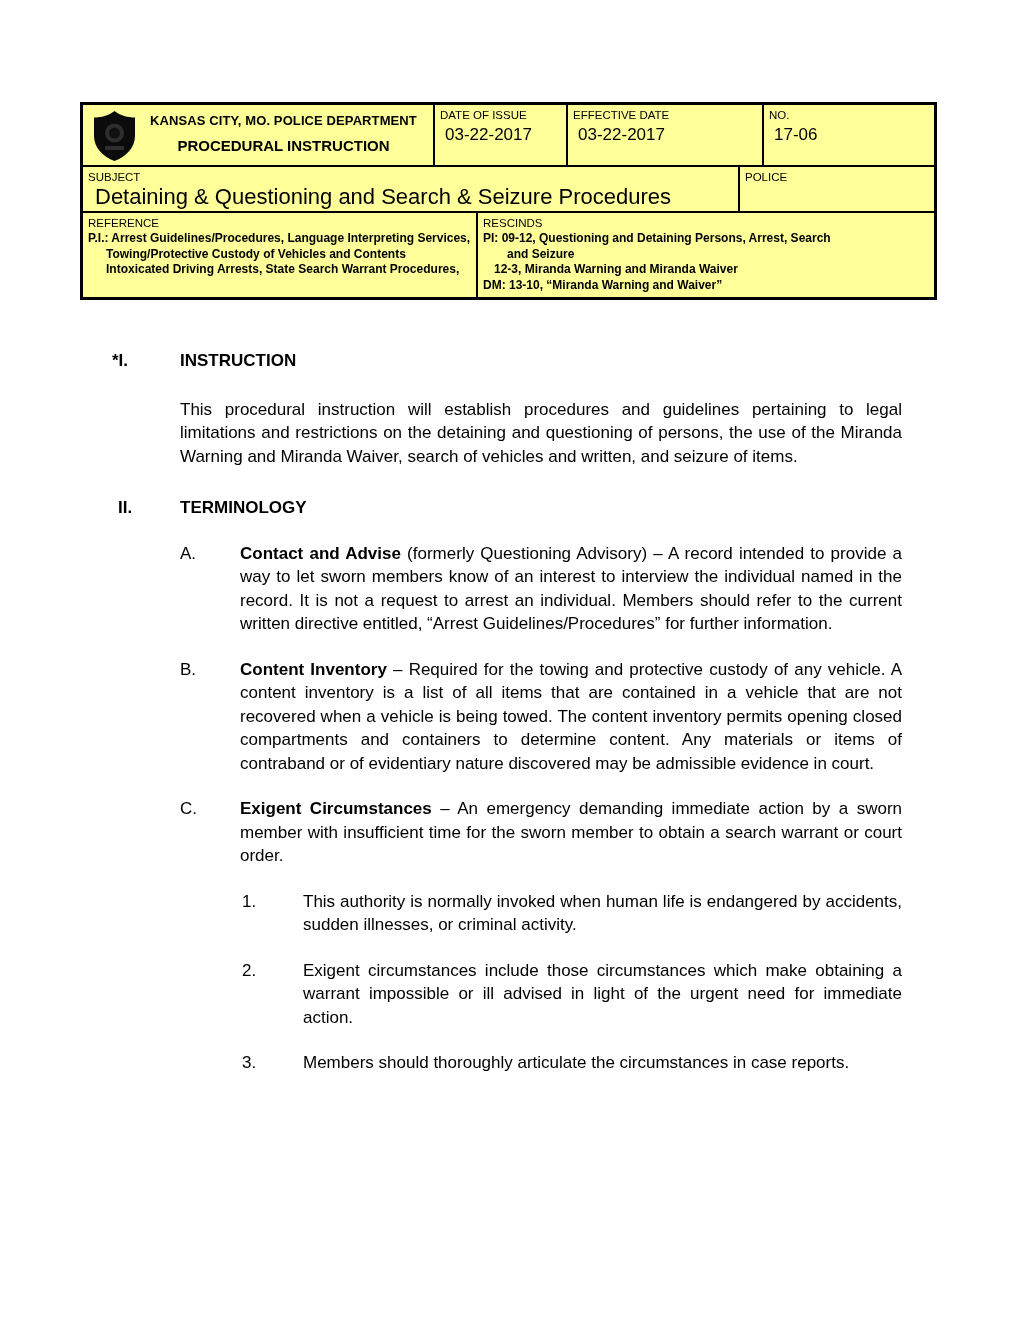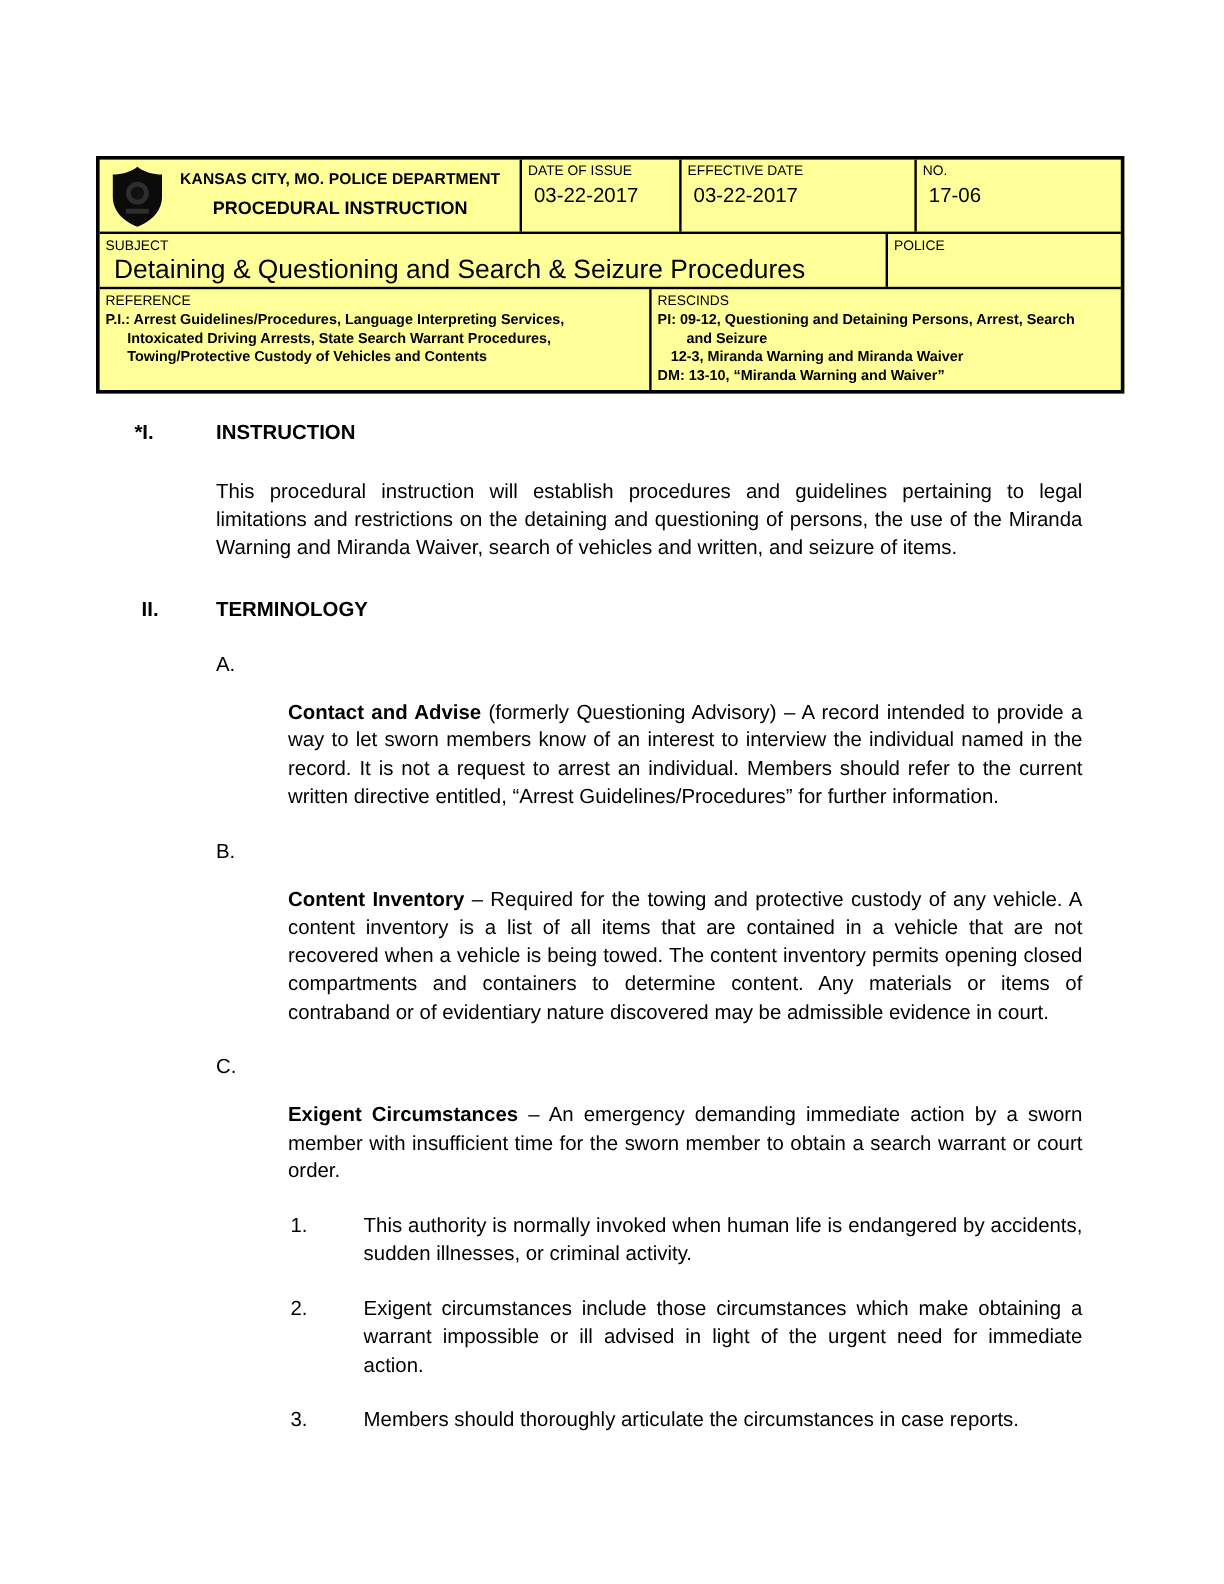--- a/index.html
+++ b/index.html
@@ -6,21 +6,21 @@
   html,body { background:#ffffff; }
   body {
     width:1020px; height:1320px;
     font-family:"Liberation Sans", sans-serif;
     color:#000;
   }
   .page { position:relative; width:1020px; height:1320px; overflow:hidden; background:#fff; }
 
   
   .hdr {
-    position:absolute; left:80px; top:130px; width:857px;
+    position:absolute; left:80px; top:102px; width:857px;
     border:3px solid #000; background:#FFFF99;
   }
   .hrow { display:flex; border-bottom:2px solid #000; }
   .hrow:last-child { border-bottom:none; }
   .hcell { border-right:2px solid #000; position:relative; }
   .hcell:last-child { border-right:none; }
 
   .row1 { height:62px; }
   .c-dept { width:352px; display:flex; align-items:flex-start; padding:5px 4px 4px 8px; }
   .c-doi  { width:133px; }
@@ -34,41 +34,41 @@
 
   .hlabel { font-size:11.5px; padding:4px 0 0 5px; }
   .hvalue { font-size:17px; padding:4px 0 0 10px; }
 
   .row2 { height:46px; }
   .c-subject { width:657px; }
   .c-amends  { flex:1; }
   .subject-val { font-size:22px; padding:1px 0 0 12px; }
 
   .row3 { min-height:74px; }
-  .c-ref { width:460px; padding-bottom:4px; }
+  .c-ref { width:395px; padding-bottom:4px; }
   .c-resc { flex:1; padding-bottom:4px; }
   .refline { font-size:12px; font-weight:bold; line-height:15.5px; padding-left:5px; }
   .refline.ind1 { padding-left:23px; }
   .rescline { font-size:12px; font-weight:bold; line-height:15.5px; padding-left:5px; }
   .rescline.ind-a { padding-left:29px; }
   .rescline.ind-b { padding-left:16px; }
   .row3 .hlabel { padding-bottom:2px; }
 
   
   .docbody { position:absolute; left:112px; top:349px; width:792px; font-size:17px; line-height:23.5px; }
   .sec-head { display:flex; font-weight:bold; }
   .sec-head .rn { width:68px; flex:none; }
   .sec-head.second { margin-top:28px; }
   .sec-head.second .rn { padding-left:6px; }
 
   .para-intro { margin:25px 0 0 68px; width:722px; text-align:justify; }
 
   .term { display:flex; margin-top:22px; margin-left:68px; width:722px; }
   .term .lt { width:60px; flex:none; }
-  .term .tx { flex:1; text-align:justify;margin-top:40px; }
+  .term .tx { flex:1; text-align:justify; }
   .term .tx b { font-weight:bold; }
 
   .sub { display:flex; margin-top:22px; margin-left:130px; width:660px; }
   .sub .n { width:61px; flex:none; }
   .sub .tx { flex:1; text-align:justify; }
 </style>
 </head>
 <body>
 
 <div class="page">
@@ -112,22 +112,22 @@
       <div class="hcell c-amends">
         <div class="hlabel">POLICE</div>
         <div class="subject-val"></div>
       </div>
     </div>
 
     <div class="hrow row3">
       <div class="hcell c-ref">
         <div class="hlabel">REFERENCE</div>
         <div class="refline">P.I.: Arrest Guidelines/Procedures, Language Interpreting Services,</div>
+        <div class="refline ind1">Towing/Protective Custody of Vehicles and Contents</div>
         <div class="refline ind1">Intoxicated Driving Arrests, State Search Warrant Procedures,</div>
-        <div class="refline ind1">Towing/Protective Custody of Vehicles and Contents</div>
       </div>
       <div class="hcell c-resc">
         <div class="hlabel">RESCINDS</div>
         <div class="rescline">PI: 09-12, Questioning and Detaining Persons, Arrest, Search</div>
         <div class="rescline ind-a">and Seizure</div>
         <div class="rescline ind-b">12-3, Miranda Warning and Miranda Waiver</div>
         <div class="rescline">DM: 13-10, “Miranda Warning and Waiver”</div>
       </div>
     </div>
 

